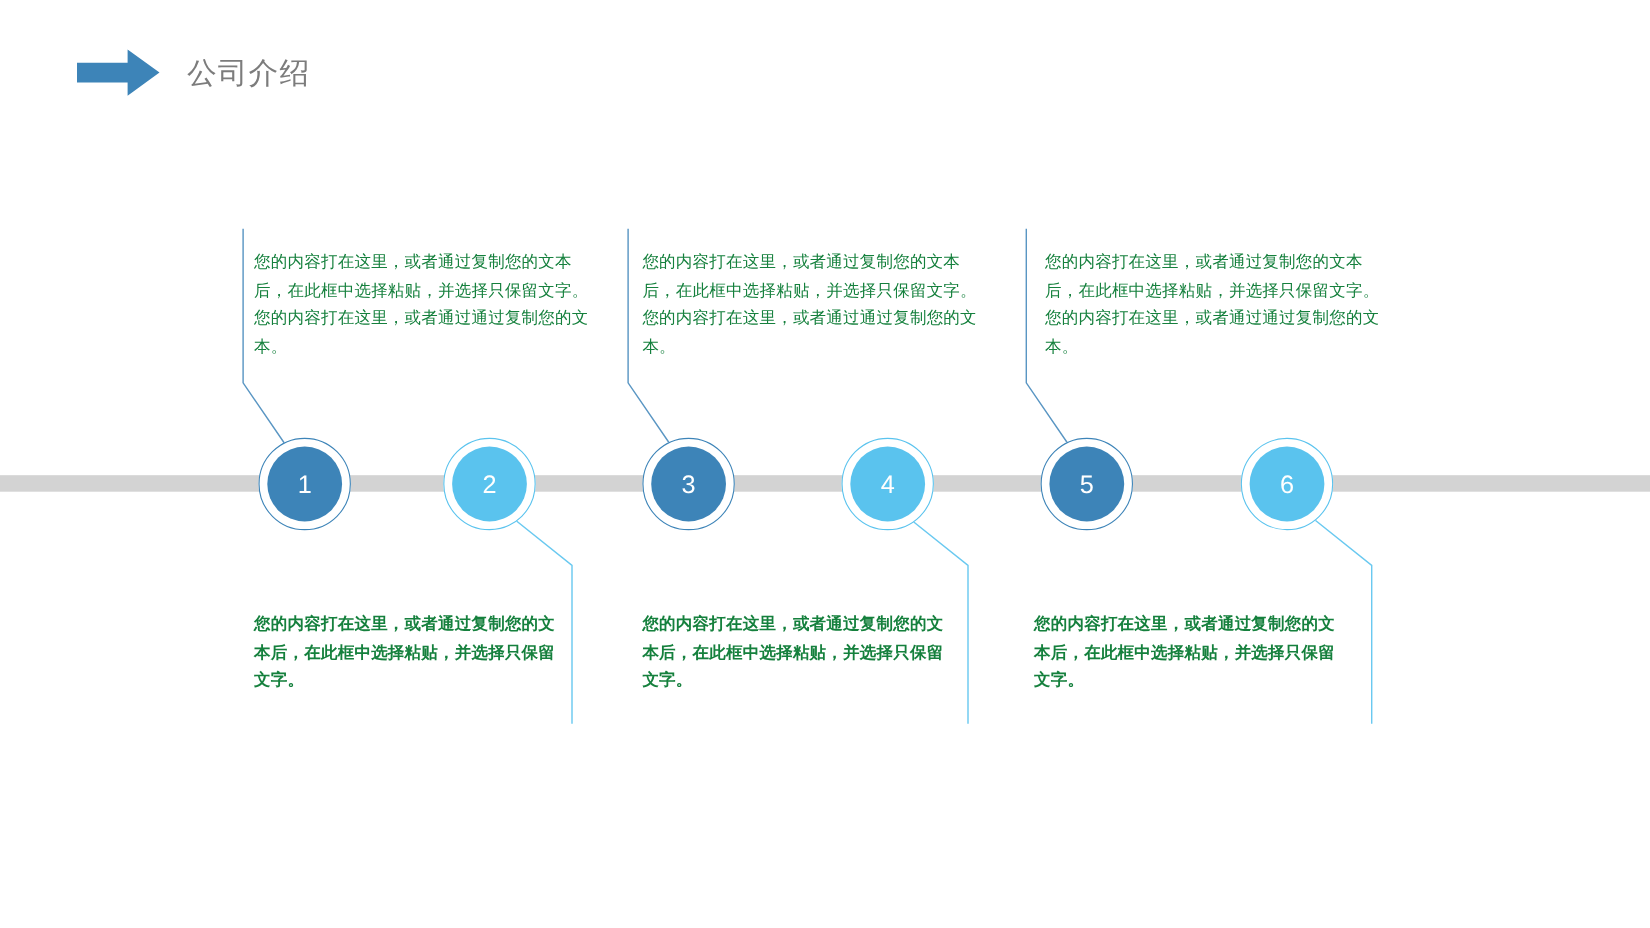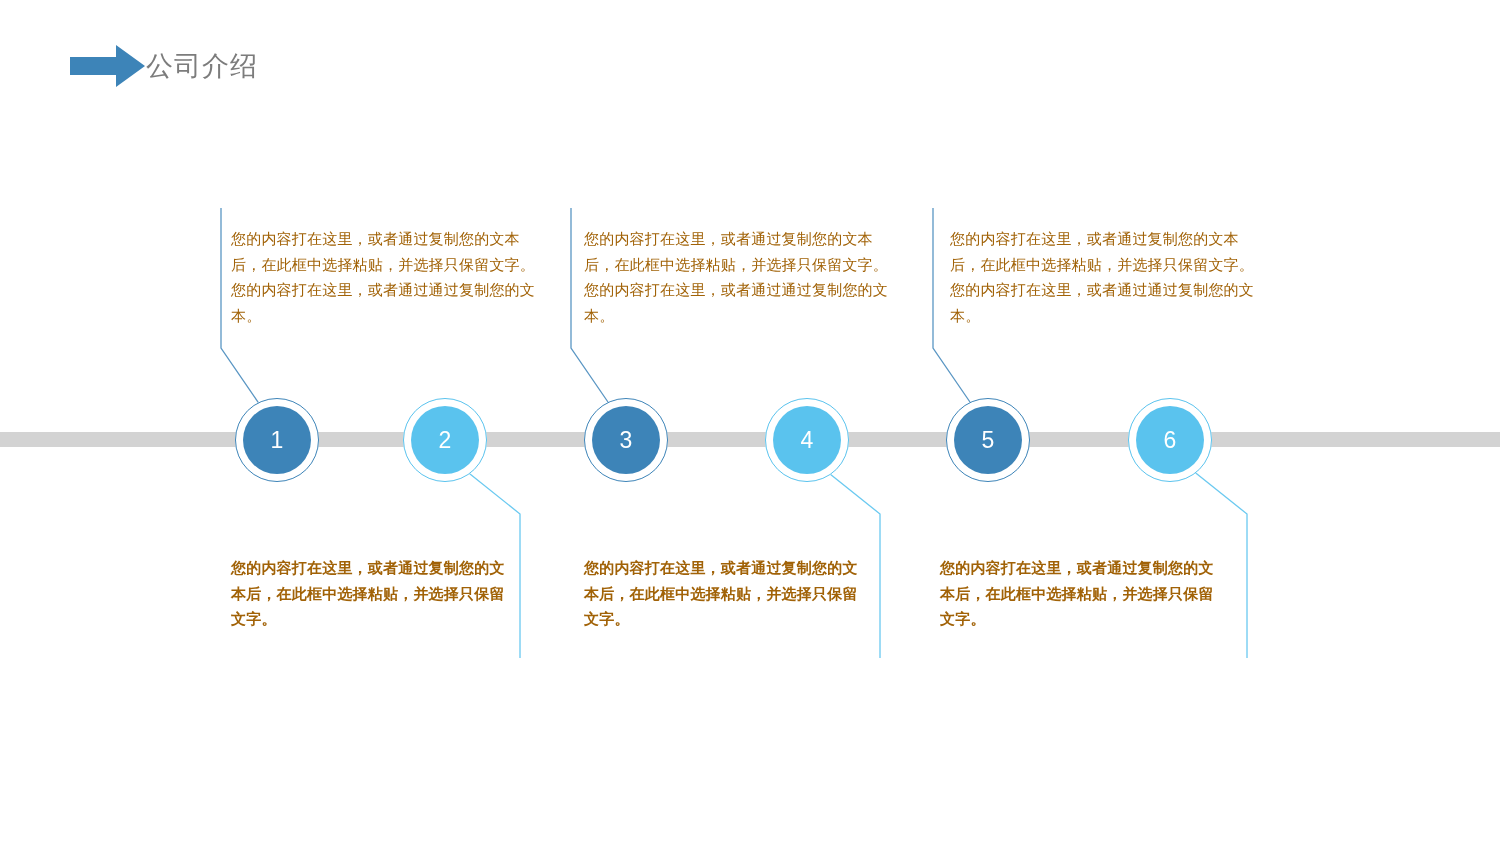--- a/index.html
+++ b/index.html
@@ -25,20 +25,21 @@
     top: 44px;
     display: flex;
     align-items: center;
   }
   .arrow-icon {
     width: 76px;
     height: 44px;
     display: block;
   }
   .header-title {
+    margin-left: 24px;
     font-size: 27px;
     color: #7c7c7c;
     letter-spacing: 1px;
     line-height: 1;
     white-space: nowrap;
     font-weight: 400;
   }
 
   
   .timeline-bar {
@@ -96,21 +97,21 @@
   .leader {
     position: absolute;
     pointer-events: none;
   }
 
   
   .txt {
     position: absolute;
     font-size: 15px;
     line-height: 25.5px;
-    color: #a16207;
+    color: #15803d;
     letter-spacing: 0.2px;
   }
   .txt.top    { width: 312px; }
   .txt.bottom { width: 278px; font-weight: bold; }
 </style>
 </head>
 <body>
 
 <div id="slide">
 

